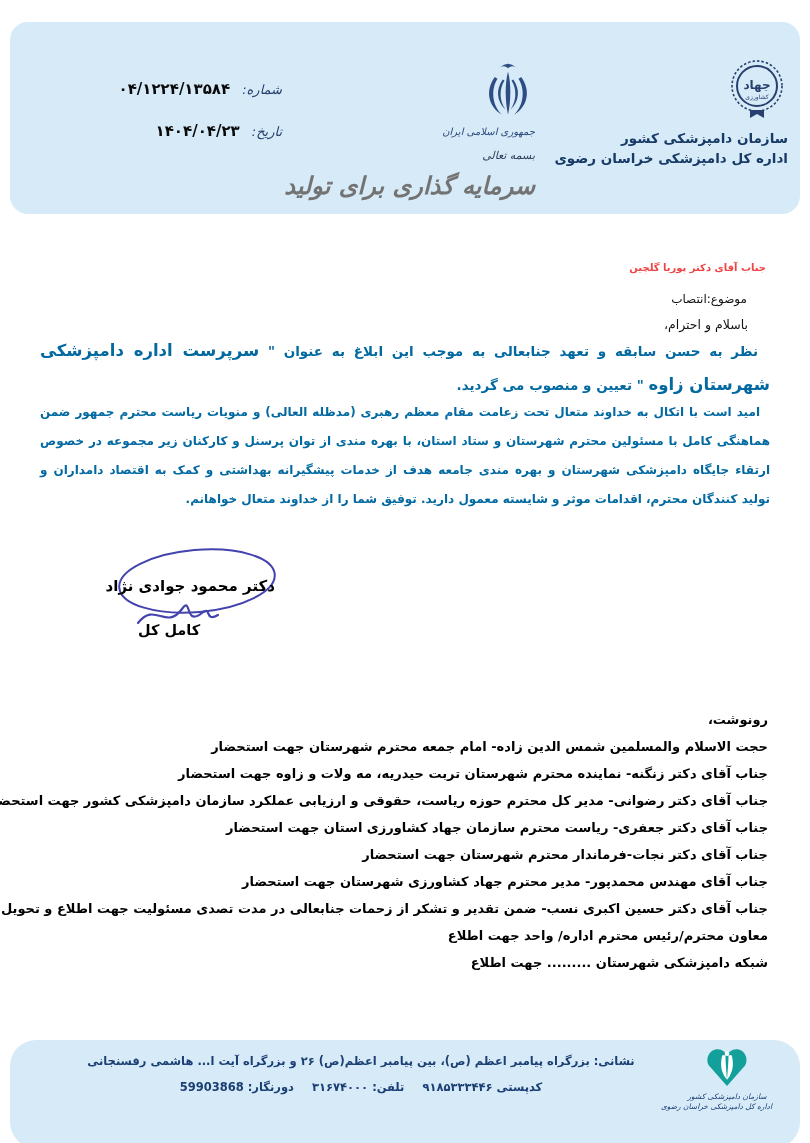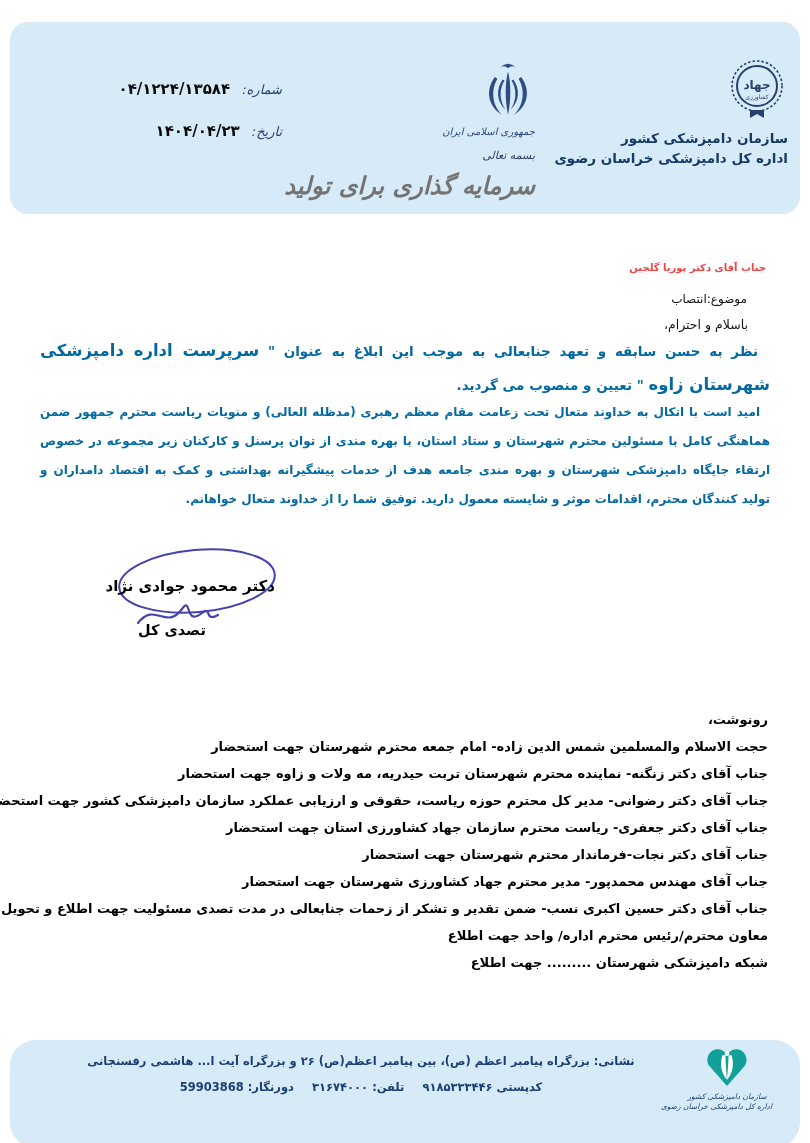--- a/index.html
+++ b/index.html
@@ -108,21 +108,21 @@
 
   <p class="para para-1"><span>نظر به حسن سابقه و تعهد جنابعالی به موجب این ابلاغ به عنوان " </span><span class="inline-bold">سرپرست اداره دامپزشکی شهرستان زاوه</span><span> " تعیین و منصوب می گردید.</span></p>
 
   <p class="para para-2">امید است با اتکال به خداوند متعال تحت زعامت مقام معظم رهبری (مدظله العالی) و منویات ریاست محترم جمهور ضمن هماهنگی کامل با مسئولین محترم شهرستان و ستاد استان، با بهره مندی از توان پرسنل و کارکنان زیر مجموعه در خصوص ارتقاء جایگاه دامپزشکی شهرستان و بهره مندی جامعه هدف از خدمات پیشگیرانه بهداشتی و کمک به اقتصاد دامداران و تولید کنندگان محترم، اقدامات موثر و شایسته معمول دارید. توفیق شما را از خداوند متعال خواهانم.</p>
 
   <svg class="stamp" width="190" height="100" viewBox="0 0 190 100">
     <ellipse cx="97" cy="38" rx="78" ry="31" fill="none" stroke="#4343ad" stroke-width="2" transform="rotate(-5 97 38)"></ellipse>
     <path d="M38 80 C55 58 66 88 82 66 C92 52 84 84 102 70 C112 62 104 80 118 72" fill="none" stroke="#4343ad" stroke-width="2.2" stroke-linecap="round"></path>
   </svg>
   <div class="sig-name">دکتر محمود جوادی نژاد</div>
-  <div class="sig-title">تصدی کل</div>
+  <div class="sig-title">کامل کل</div>
 
   <div class="cc-block">
     <div class="cc-label">رونوشت،</div>
     <div class="cc-item">حجت الاسلام والمسلمین شمس الدین زاده- امام جمعه محترم شهرستان جهت استحضار</div>
     <div class="cc-item">جناب آقای دکتر زنگنه- نماینده محترم شهرستان تربت حیدریه، مه ولات و زاوه جهت استحضار</div>
     <div class="cc-item">جناب آقای دکتر رضوانی- مدیر کل محترم حوزه ریاست، حقوقی و ارزیابی عملکرد سازمان دامپزشکی کشور جهت استحضار</div>
     <div class="cc-item">جناب آقای دکتر جعفری- ریاست محترم سازمان جهاد کشاورزی استان جهت استحضار</div>
     <div class="cc-item">جناب آقای دکتر نجات-فرماندار محترم شهرستان جهت استحضار</div>
     <div class="cc-item">جناب آقای مهندس محمدپور- مدیر محترم جهاد کشاورزی شهرستان جهت استحضار</div>
     <div class="cc-item">جناب آقای دکتر حسین اکبری نسب- ضمن تقدیر و تشکر از زحمات جنابعالی در مدت تصدی مسئولیت جهت اطلاع و تحویل و تحول</div>

